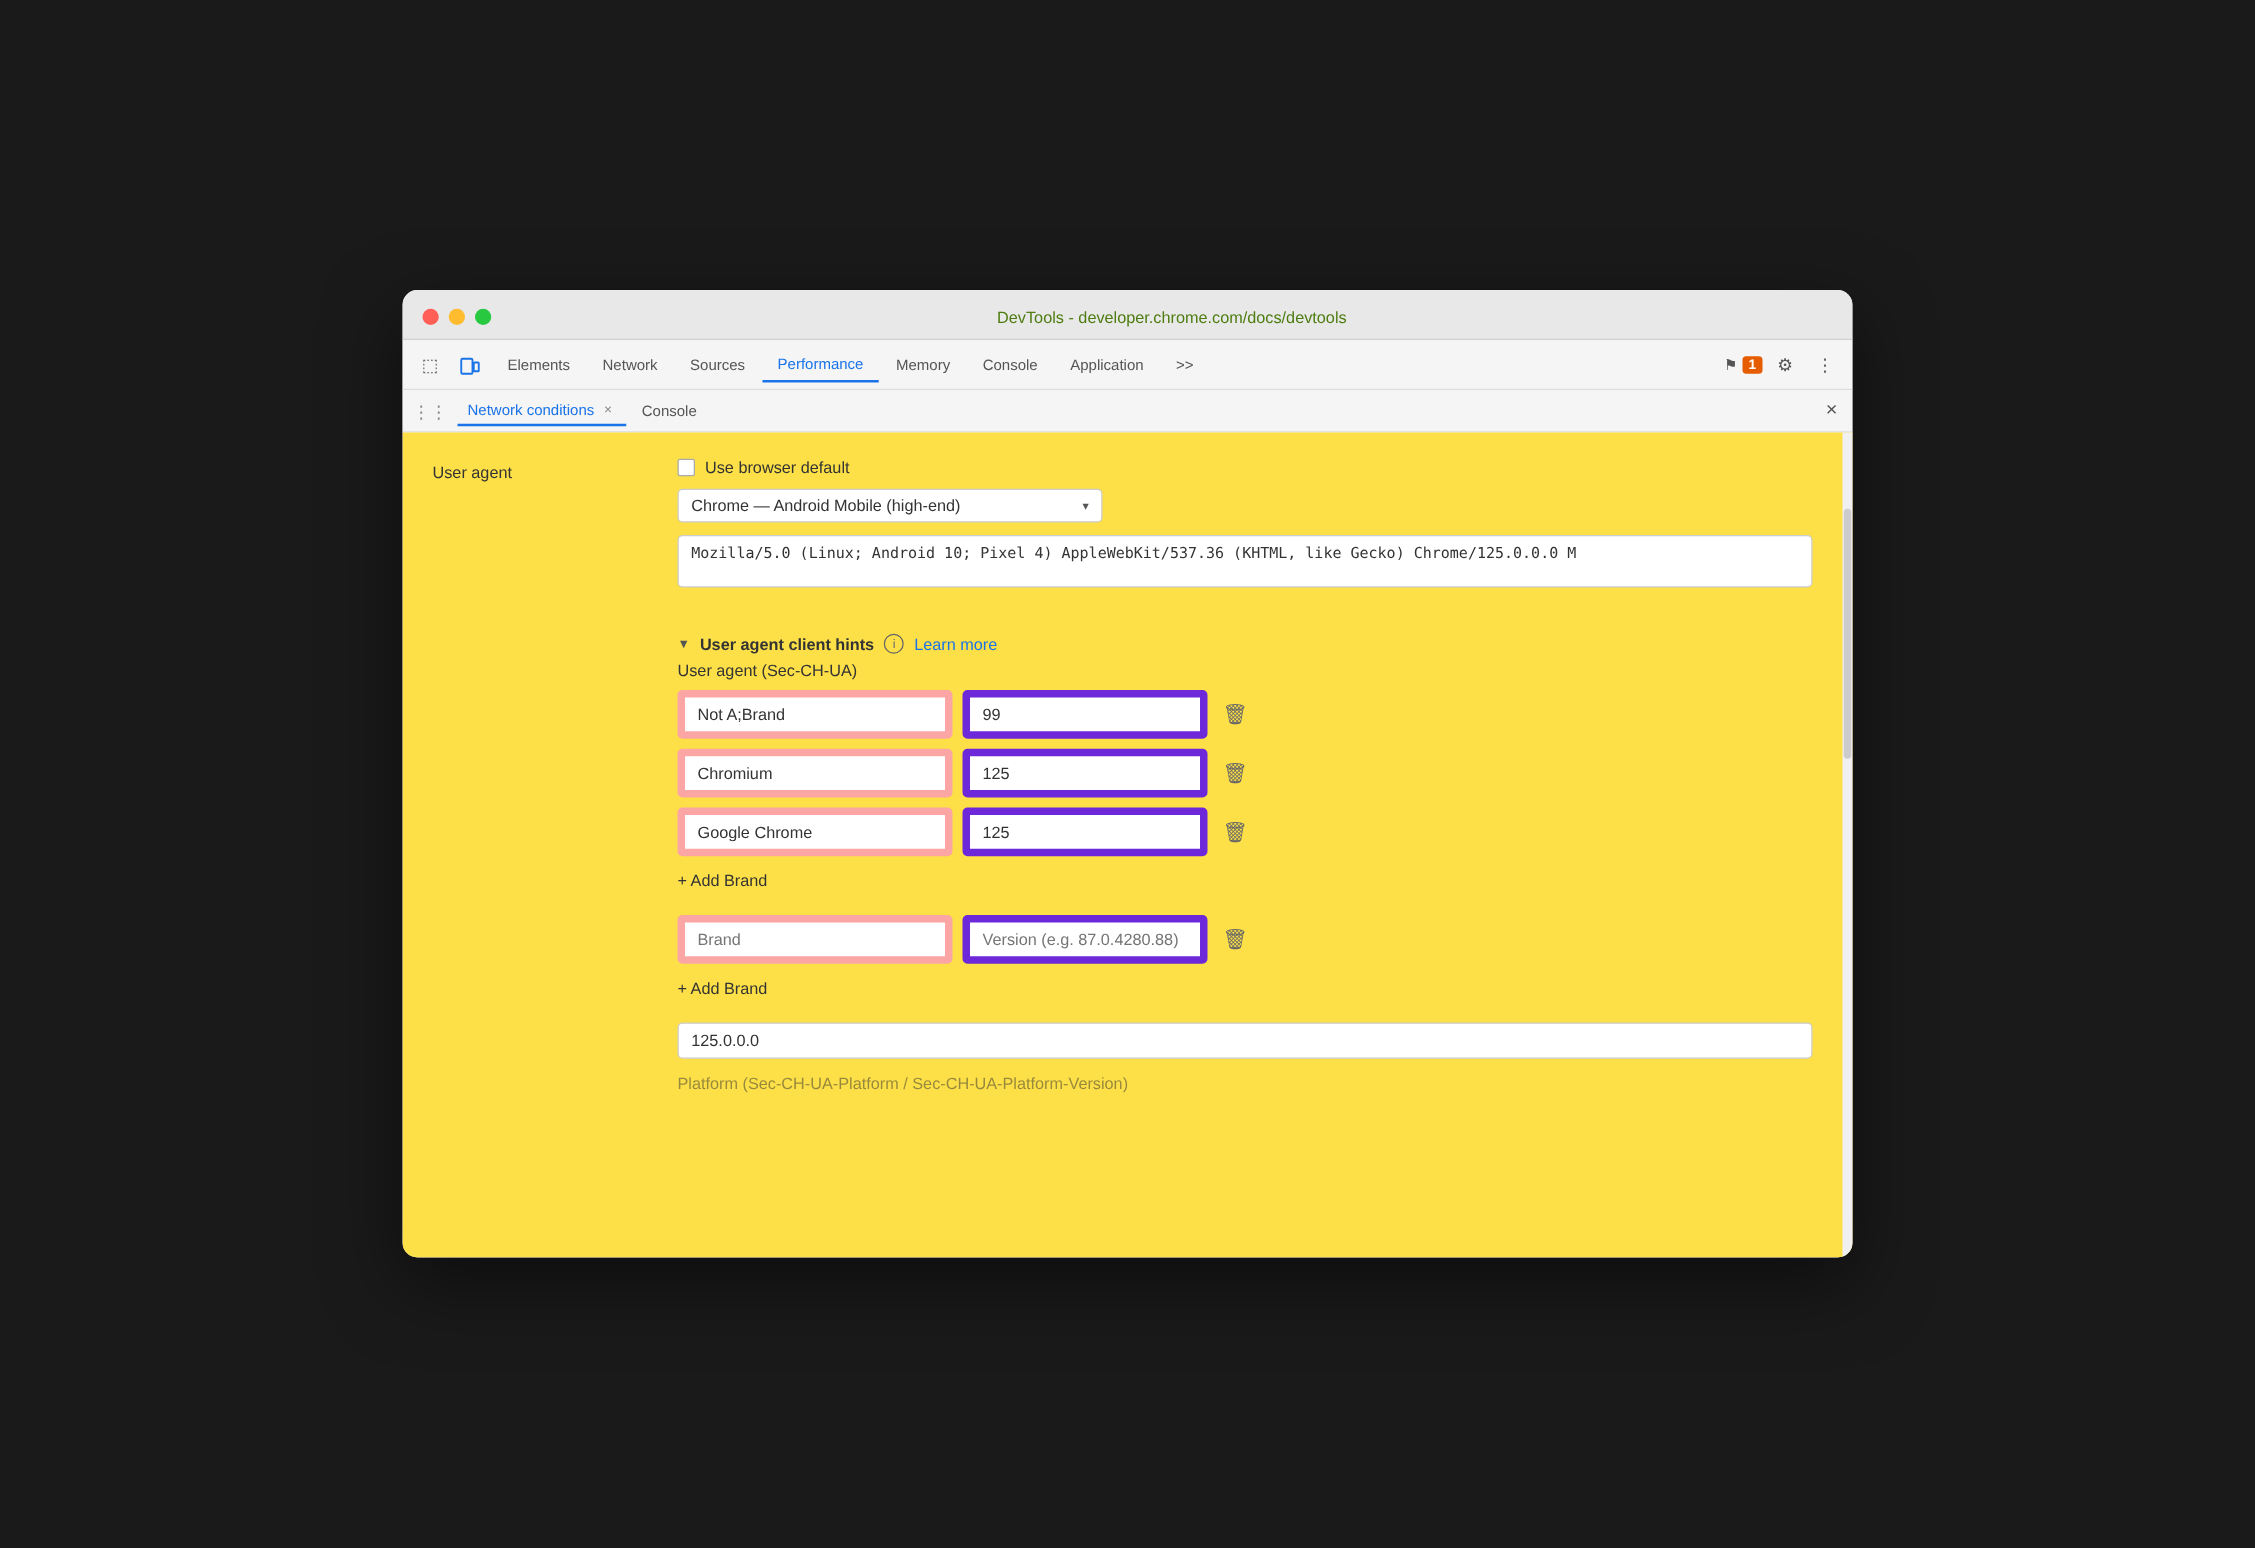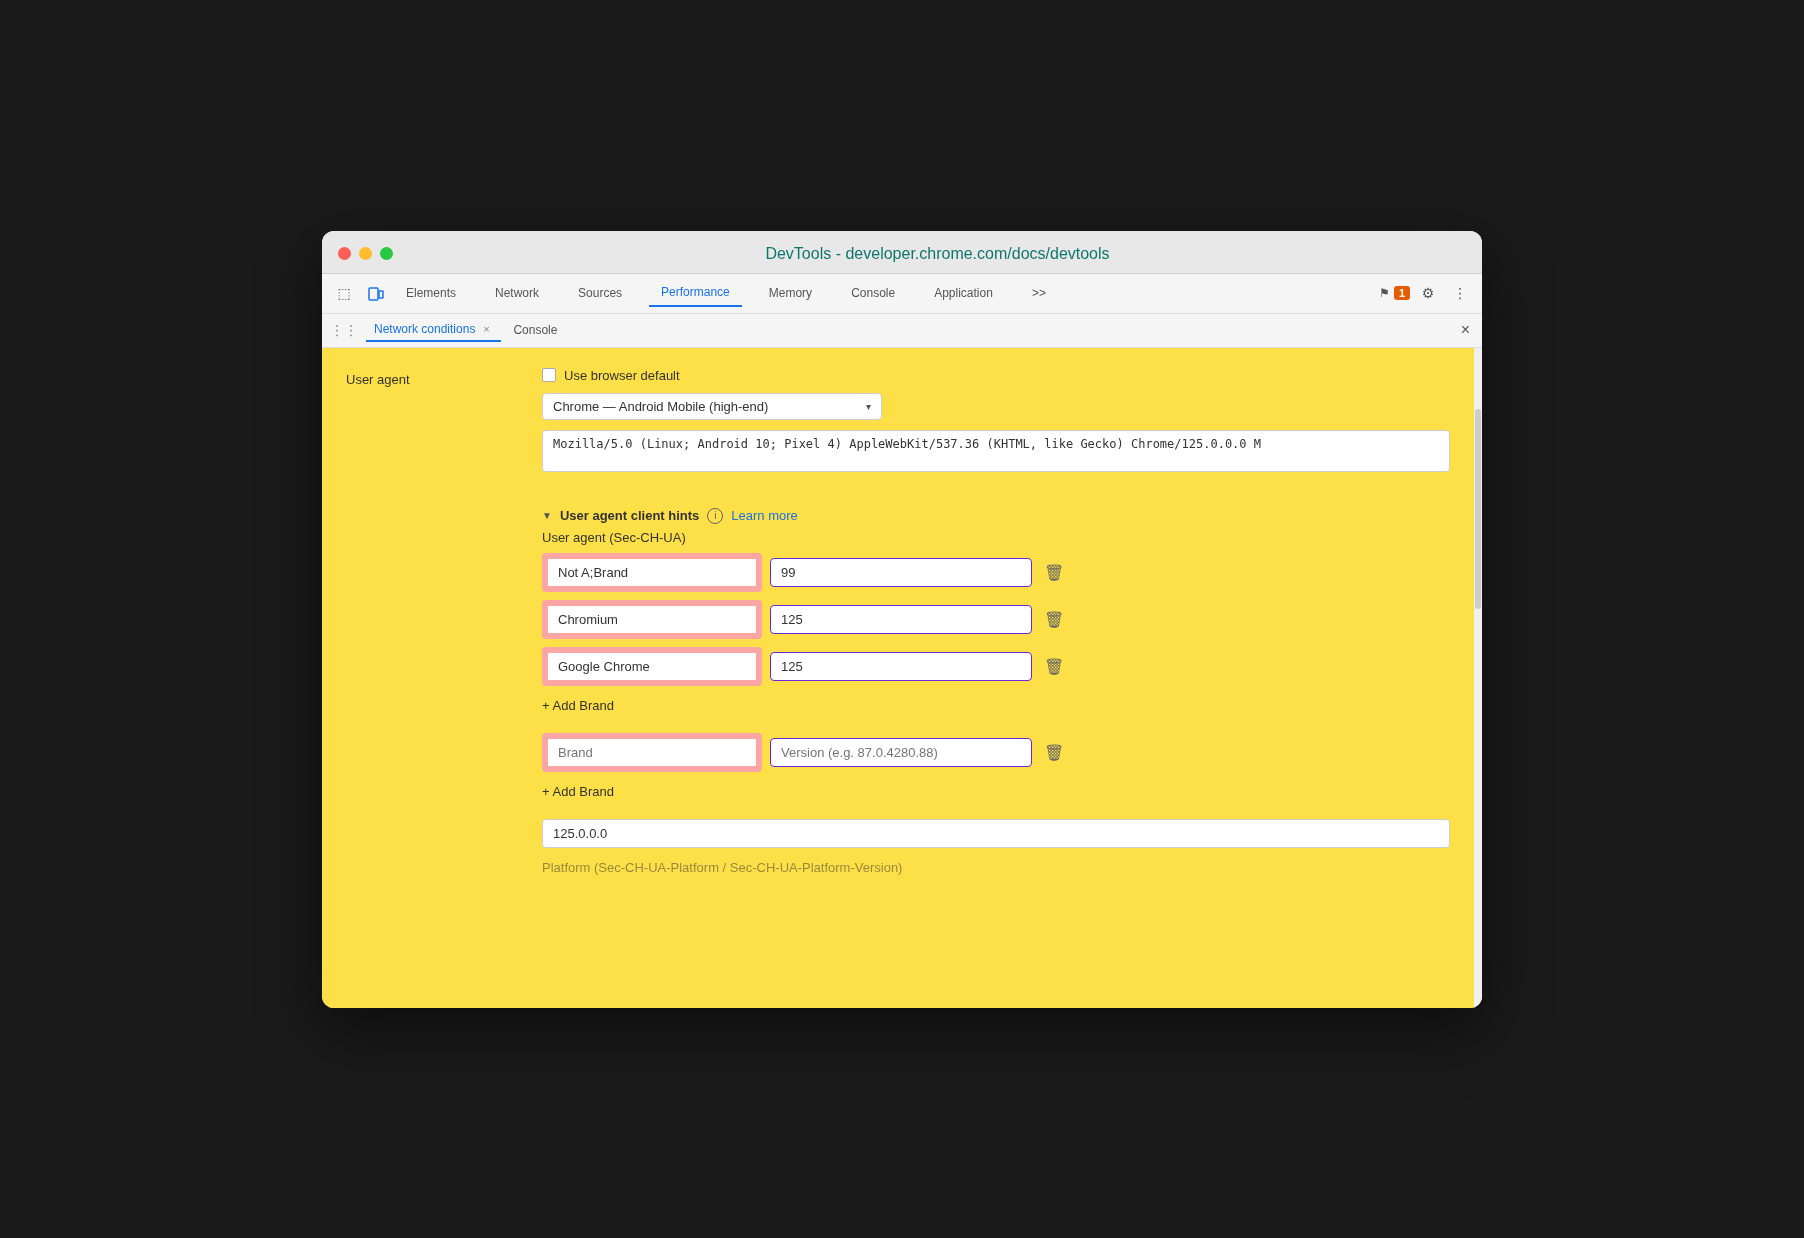--- a/index.html
+++ b/index.html
@@ -36,22 +36,22 @@
       height: 13px;
       border-radius: 50%;
       cursor: pointer;
     }
     .tl-red { background: #ff5f57; }
     .tl-yellow { background: #febc2e; }
     .tl-green { background: #28c840; }
     .window-title {
       flex: 1;
       text-align: center;
-      font-size: 16px;
-      color: #0f766e;
+      font-size: 13px;
+      color: #4d7c0f;
       font-weight: 500;
     }
     .toolbar {
       background: #f5f5f5;
       border-bottom: 1px solid #ddd;
       display: flex;
       align-items: center;
       padding: 0 8px;
       height: 40px;
       gap: 4px;
@@ -65,21 +65,21 @@
       border-radius: 4px;
       color: #555;
       font-size: 14px;
       cursor: pointer;
     }
     .toolbar-icon.active { color: #1a73e8; }
     .tab-bar-top {
       display: flex;
       align-items: center;
       flex: 1;
-      gap: 15px;
+      gap: 2px;
     }
     .top-tab {
       padding: 6px 12px;
       font-size: 12px;
       color: #555;
       cursor: pointer;
       border-radius: 4px;
       white-space: nowrap;
     }
     .top-tab.active {
@@ -300,22 +300,22 @@
       width: 220px;
       border: 6px solid #fca5a5;
       border-radius: 4px;
       padding: 6px 10px;
       font-size: 13px;
       color: #333;
       outline: none;
     }
     .brand-input.placeholder { color: #aaa; }
     .version-input {
-      width: 262px;
-      border: 1px solid #6d28d9;
+      width: 196px;
+      border: 6px solid #6d28d9;
       border-radius: 4px;
       padding: 6px 10px;
       font-size: 13px;
       color: #333;
       outline: none;
     }
     .version-input.placeholder { color: #aaa; }
     .delete-btn {
       color: #666;
       font-size: 16px;

